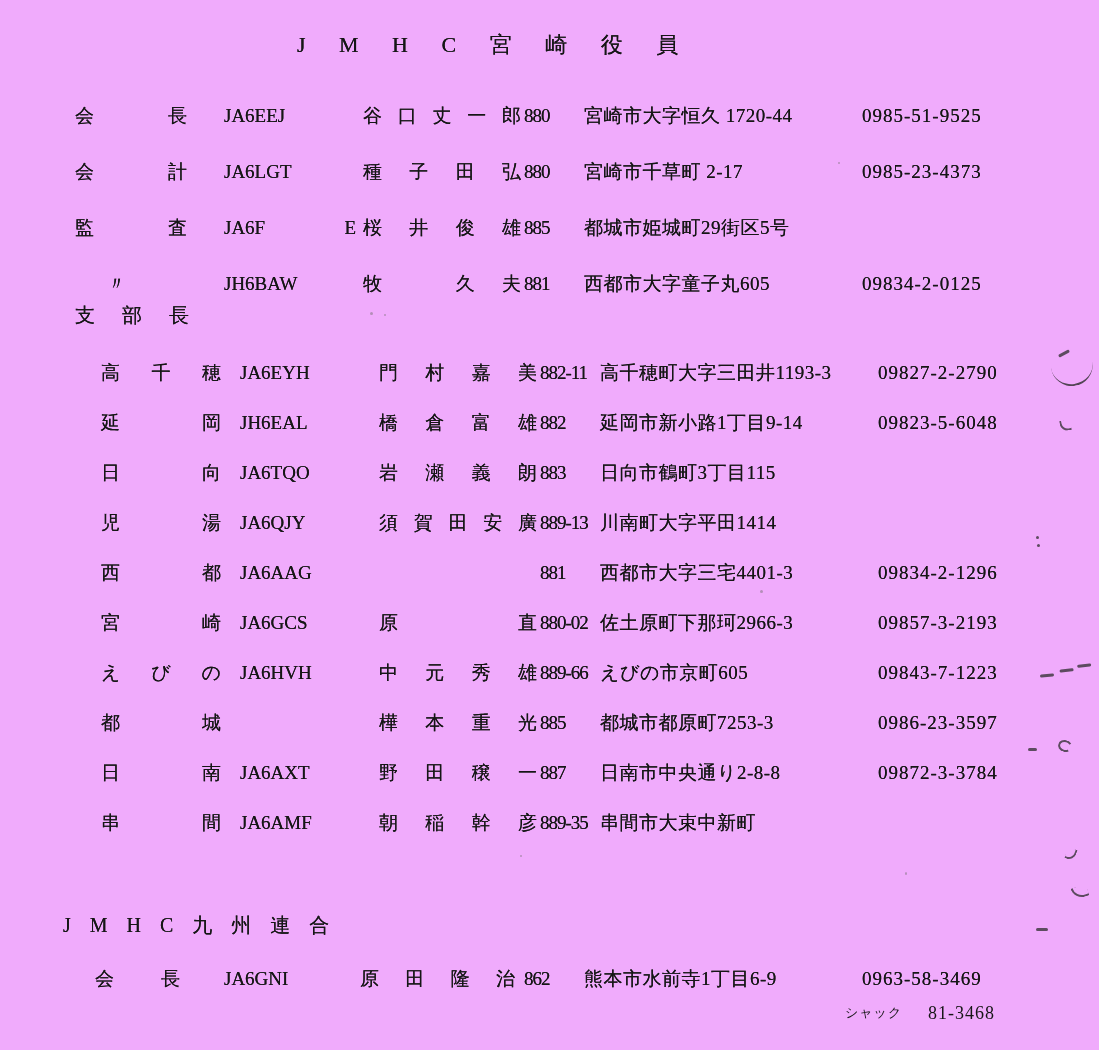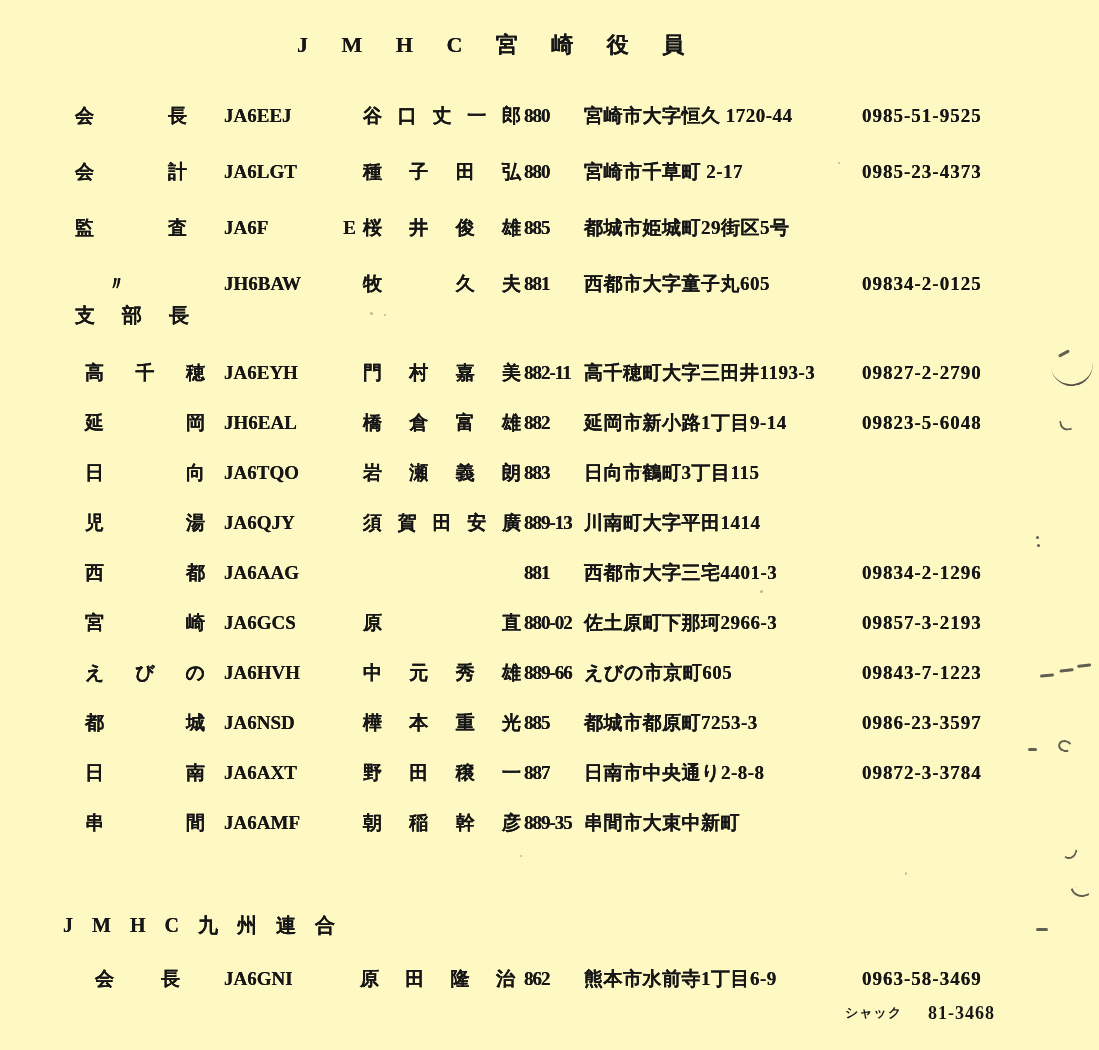--- a/index.html
+++ b/index.html
@@ -1,46 +1,46 @@
 <!DOCTYPE html>
 <html><head>
 <meta charset="utf-8">
 <style>
   html,body { margin:0; padding:0; background:#e8e8e6; }
   .page {
     position: relative;
     width: 1099px;
     height: 1050px;
     margin: 0 auto;
-    background: #fef9c3;
+    background: #f0abfc;
     overflow: hidden;
     font-family: "Liberation Serif", "DejaVu Serif", serif;
     color: #161616;
-    font-weight: bold;
+    font-weight: normal;
   }
 
   
   .speck { position:absolute; background:#6a6a66; border-radius:50%; opacity:.45; }
 
   .doc-title {
     position: absolute;
     left: 297px; top: 30px;
     font-size: 22px;
     letter-spacing: 14px;
     white-space: nowrap;
     text-shadow: 0 0 .5px #222;
   }
 
   .section { position: absolute; left: 0; width: 1099px; }
   .officers-section { top: 88px;  }
   .branches-section { top: 348px; }
   .kyushu-section   { top: 962px; }
 
   .row { position: relative; height: 56px; line-height: 56px; font-size: 19px; }
-  .branches-section .row { height: 50px; line-height: 50px; }
+  .branches-section .row { height: 50px; line-height: 50px; margin-left: 16px; }
   .kyushu-section .row { height: 34px; line-height: 34px; }
 
   .cell { position: absolute; top: 0; text-shadow: 0 0 .5px #222; }
 
   .col-role    { left: 75px;  width: 112px; text-align: justify; text-align-last: justify; }
   .col-branch  { left: 85px;  width: 120px; text-align: justify; text-align-last: justify; }
   .col-call    { left: 224px; width: 132px; text-align: justify; text-align-last: justify;
                  font-family: "Liberation Serif", "DejaVu Serif", serif; }
   .col-name    { left: 363px; width: 158px; text-align: justify; text-align-last: justify; }
   .col-postal  { left: 524px; width: 58px;  white-space: nowrap; letter-spacing: -1px; }
@@ -191,21 +191,20 @@
     <span class="cell col-branch">えびの</span>
     <span class="cell col-call">JA6HVH</span>
     <span class="cell col-name">中元秀雄</span>
     <span class="cell col-postal">889-66</span>
     <span class="cell col-address">えびの市京町605</span>
     <span class="cell col-phone">09843-7-1223</span>
   </div>
 
   <div class="row">
     <span class="cell col-branch">都城</span>
-    <span class="cell col-call">JA6NSD</span>
     <span class="cell col-name">樺本重光</span>
     <span class="cell col-postal">885</span>
     <span class="cell col-address">都城市都原町7253-3</span>
     <span class="cell col-phone">0986-23-3597</span>
   </div>
 
   <div class="row">
     <span class="cell col-branch">日南</span>
     <span class="cell col-call">JA6AXT</span>
     <span class="cell col-name">野田穣一</span>

